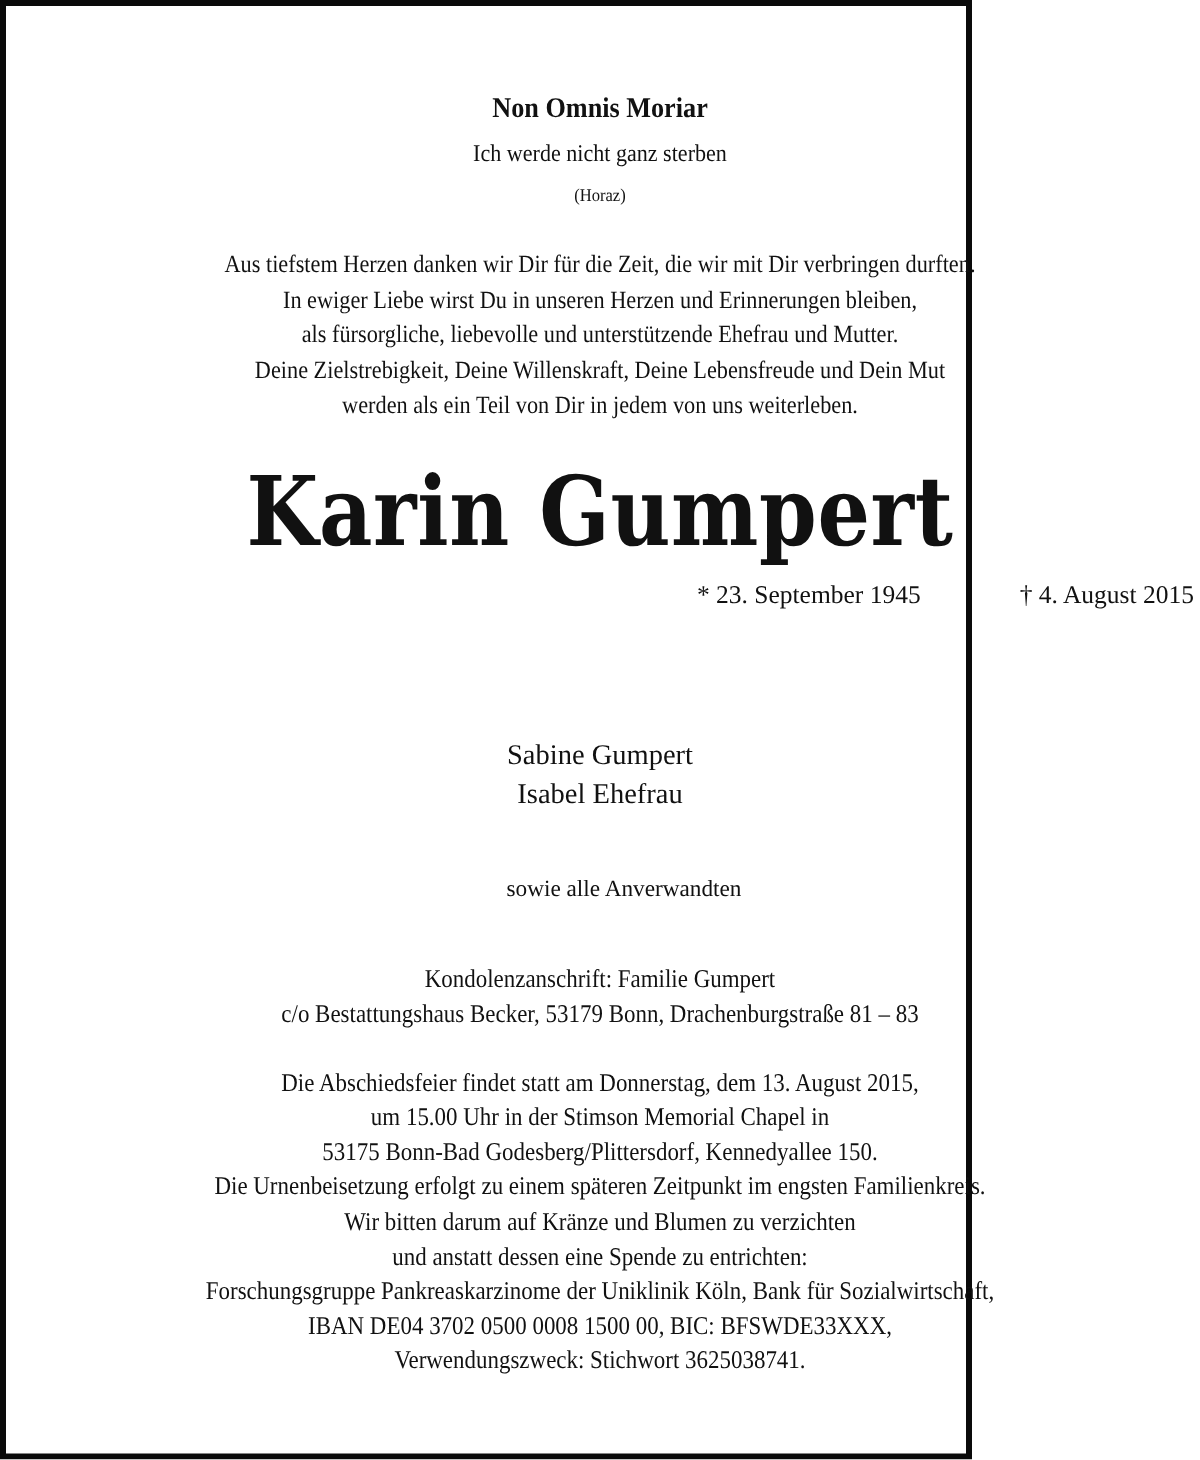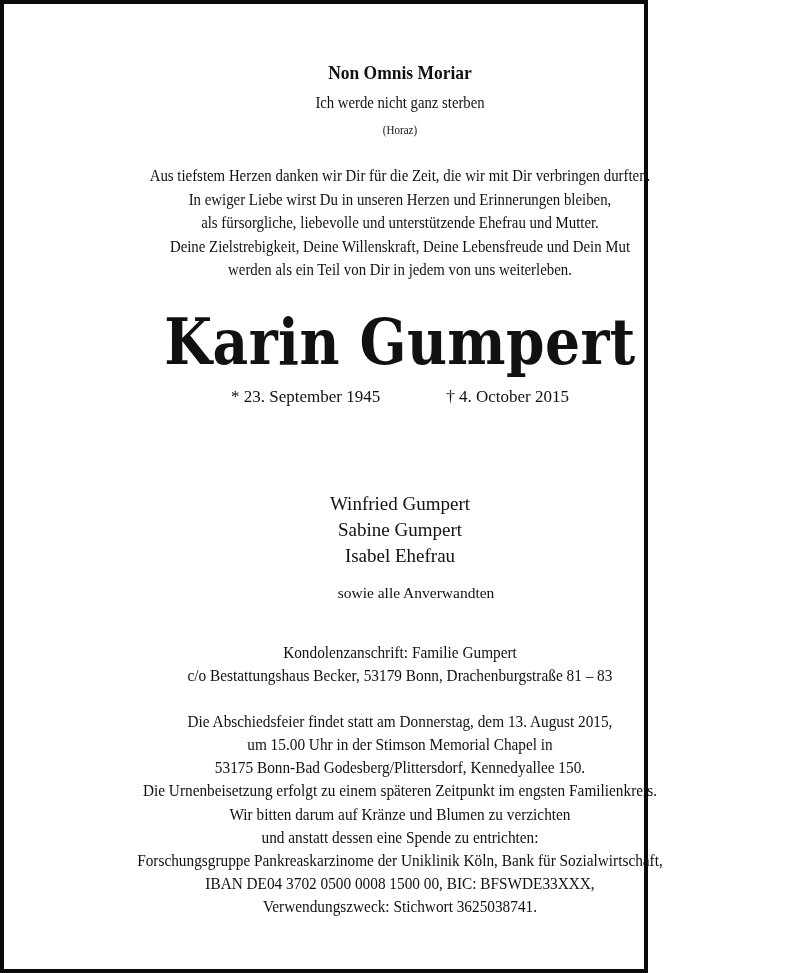--- a/index.html
+++ b/index.html
@@ -68,21 +68,21 @@
       font-family: "DejaVu Serif", "Liberation Serif", serif;
       transform: scaleX(0.86);
     }
     .dates {
       position: absolute;
       top: 383px;
       left: 0;
       width: 792px;
       font-size: 17px;
       display: flex;
-      justify-content: center;
+      justify-content: flex-end;
       gap: 66px;
     }
     .subtitle {
       top: 451px;
       font-size: 15px;
       font-weight: bold;
     }
     .mourners {
       position: absolute;
       top: 487px;
@@ -124,26 +124,25 @@
     <div>In ewiger Liebe wirst Du in unseren Herzen und Erinnerungen bleiben,</div>
     <div>als fürsorgliche, liebevolle und unterstützende Ehefrau und Mutter.</div>
     <div>Deine Zielstrebigkeit, Deine Willenskraft, Deine Lebensfreude und Dein Mut</div>
     <div>werden als ein Teil von Dir in jedem von uns weiterleben.</div>
   </div>
 
   <div class="line name">Karin Gumpert</div>
 
   <div class="dates">
     <span>* 23. September 1945</span>
-    <span>† 4. October 2015</span>
+    <span>† 4. August 2015</span>
   </div>
 
 
   <div class="mourners">
-    <div>Winfried Gumpert</div>
     <div>Sabine Gumpert</div>
     <div>Isabel Ehefrau</div>
   </div>
 
   <div class="line relatives">sowie alle Anverwandten</div>
 
   <div class="block condolence">
     <div>Kondolenzanschrift: Familie Gumpert</div>
     <div>c/o Bestattungshaus Becker, 53179 Bonn, Drachenburgstraße 81 – 83</div>
   </div>

